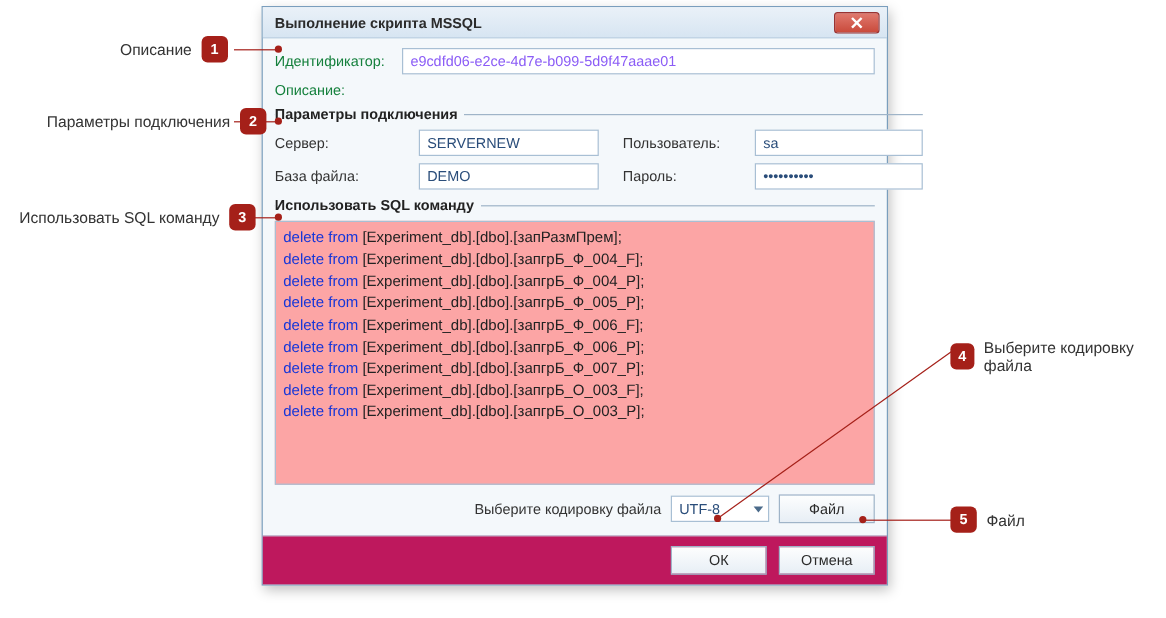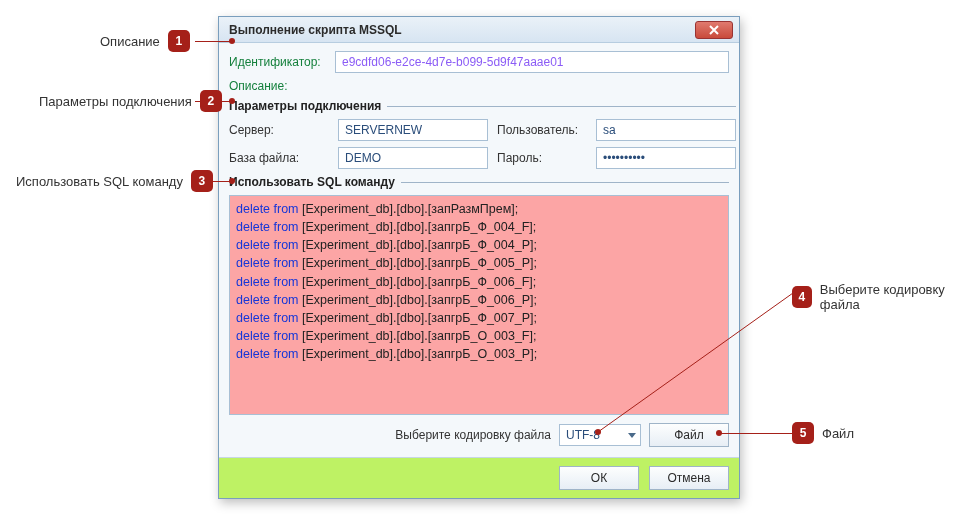--- a/index.html
+++ b/index.html
@@ -51,21 +51,20 @@
 
   .dialog {
     position: absolute;
     left: 218px; top: 5px;
     width: 522px;
     border: 1px solid #7a9ebd;
     background: #f4f8fb;
     box-shadow: 2px 4px 10px rgba(0,0,0,0.25);
     display: flex;
     flex-direction: column;
-    margin-top: 11px;
   }
   .titlebar {
     background: linear-gradient(#eaf1f8,#d7e5f2);
     border-bottom: 1px solid #b7cde0;
     height: 26px;
     display: flex;
     align-items: center;
     padding: 0 6px 0 10px;
     font-weight: bold;
     color: #2b2b2b;
@@ -111,21 +110,21 @@
     padding-top: 6px;
   }
   legend {
     font-weight: bold;
     padding-right: 6px;
     color: #222;
   }
   .grid2 {
     display: grid;
     grid-template-columns: 100px 150px 90px 140px;
-    gap: 6px 9px;
+    gap: 6px 20px;
     align-items: center;
   }
   .grid2 label { color: #333; }
 
   .sql-box {
     border: 1px solid #a8bfd4;
     background: #fca5a5;
     height: 220px;
     overflow-y: scroll;
     padding: 4px 6px;
@@ -168,21 +167,21 @@
     height: 24px;
     min-width: 80px;
     padding: 0 10px;
     display: flex; align-items: center; justify-content: center;
     color: #2b2b2b;
     cursor: pointer;
     font-size: 12px;
   }
   .footer {
     border-top: 1px solid #c7d6e4;
-    background: #bef264;
+    background: #be185d;
     padding: 8px 10px;
     display: flex;
     justify-content: flex-end;
     gap: 10px;
   }
   
   .sql-box::-webkit-scrollbar { width: 16px; }
   .sql-box::-webkit-scrollbar-track { background: #eef3f8; border-left:1px solid #cdd9e5;}
   .sql-box::-webkit-scrollbar-thumb { background: #c9d6e3; border:1px solid #a8bfd4;}
 </style>

